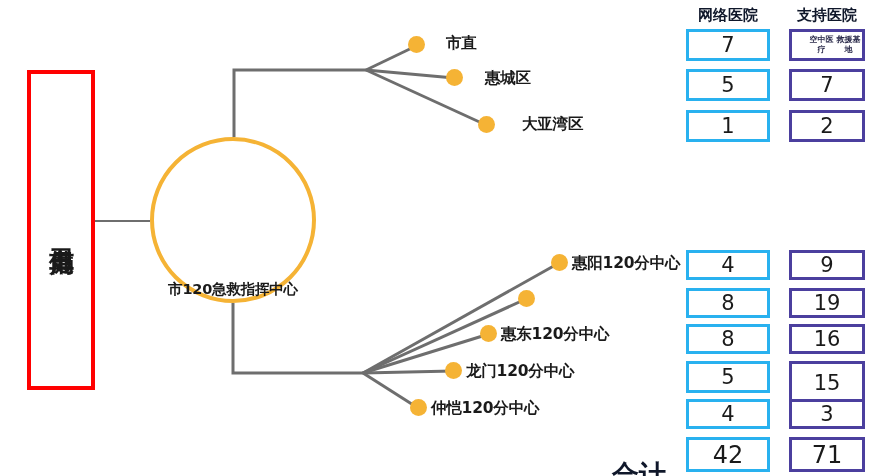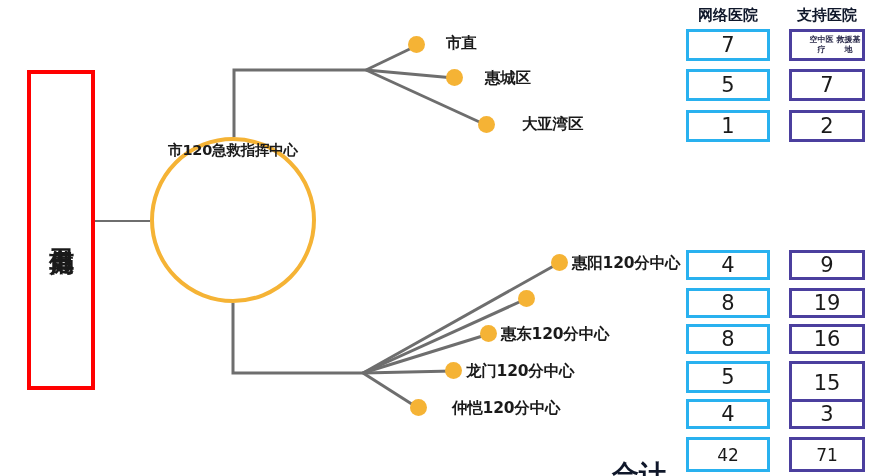--- a/index.html
+++ b/index.html
@@ -48,21 +48,21 @@
     position: absolute;
     left: 150px;
     top: 137px;
     width: 166px;
     height: 166px;
     border: 4px solid #f5b335;
     border-radius: 50%;
     box-sizing: border-box;
     background: #ffffff;
     display: flex;
-    align-items: flex-start;
+    align-items: flex-end;
     justify-content: center;
   }
   #center-label {
     font-size: 14.5px;
     font-weight: bold;
     color: #1a1a1a;
     white-space: nowrap;
     letter-spacing: -0.2px;
   }
 
@@ -126,21 +126,21 @@
     border: 3px solid #4b3f9e;
   }
   .cell.note {
     font-size: 8px;
     font-weight: bold;
     line-height: 1.25;
     text-align: center;
     color: #2a2a4a;
   }
   .cell.total-cell {
-    font-size: 17px;
+    font-size: 24px;
     text-align: right;
   }
 
   #total-label {
     position: absolute;
     left: 612px;
     top: 457px;
     font-size: 27px;
     font-weight: bold;
     color: #0f172a;
@@ -191,21 +191,21 @@
 
   <div class="leaf-dot" style="left:551px; top:254px;"></div>
   <div class="leaf-dot" style="left:518px; top:290px;"></div>
   <div class="leaf-dot" style="left:480px; top:325px;"></div>
   <div class="leaf-dot" style="left:445px; top:362px;"></div>
   <div class="leaf-dot" style="left:410px; top:399px;"></div>
 
   <div class="leaf-label" style="left:572px; top:253px;">惠阳120分中心</div>
   <div class="leaf-label" style="left:501px; top:324px;">惠东120分中心</div>
   <div class="leaf-label" style="left:466px; top:361px;">龙门120分中心</div>
-  <div class="leaf-label" style="left:431px; top:398px;margin-left:21px;">仲恺120分中心</div>
+  <div class="leaf-label" style="left:431px; top:398px;">仲恺120分中心</div>
 
   <div class="col-header" id="header-network">网络医院</div>
   <div class="col-header" id="header-support">支持医院</div>
 
   <div class="cell network" style="top:29px;  height:32px;">7</div>
   <div class="cell network" style="top:69px;  height:32px;">5</div>
   <div class="cell network" style="top:110px; height:32px;">1</div>
 
   <div class="cell network" style="top:250px; height:30px;">4</div>
   <div class="cell network" style="top:288px; height:30px;">8</div>

